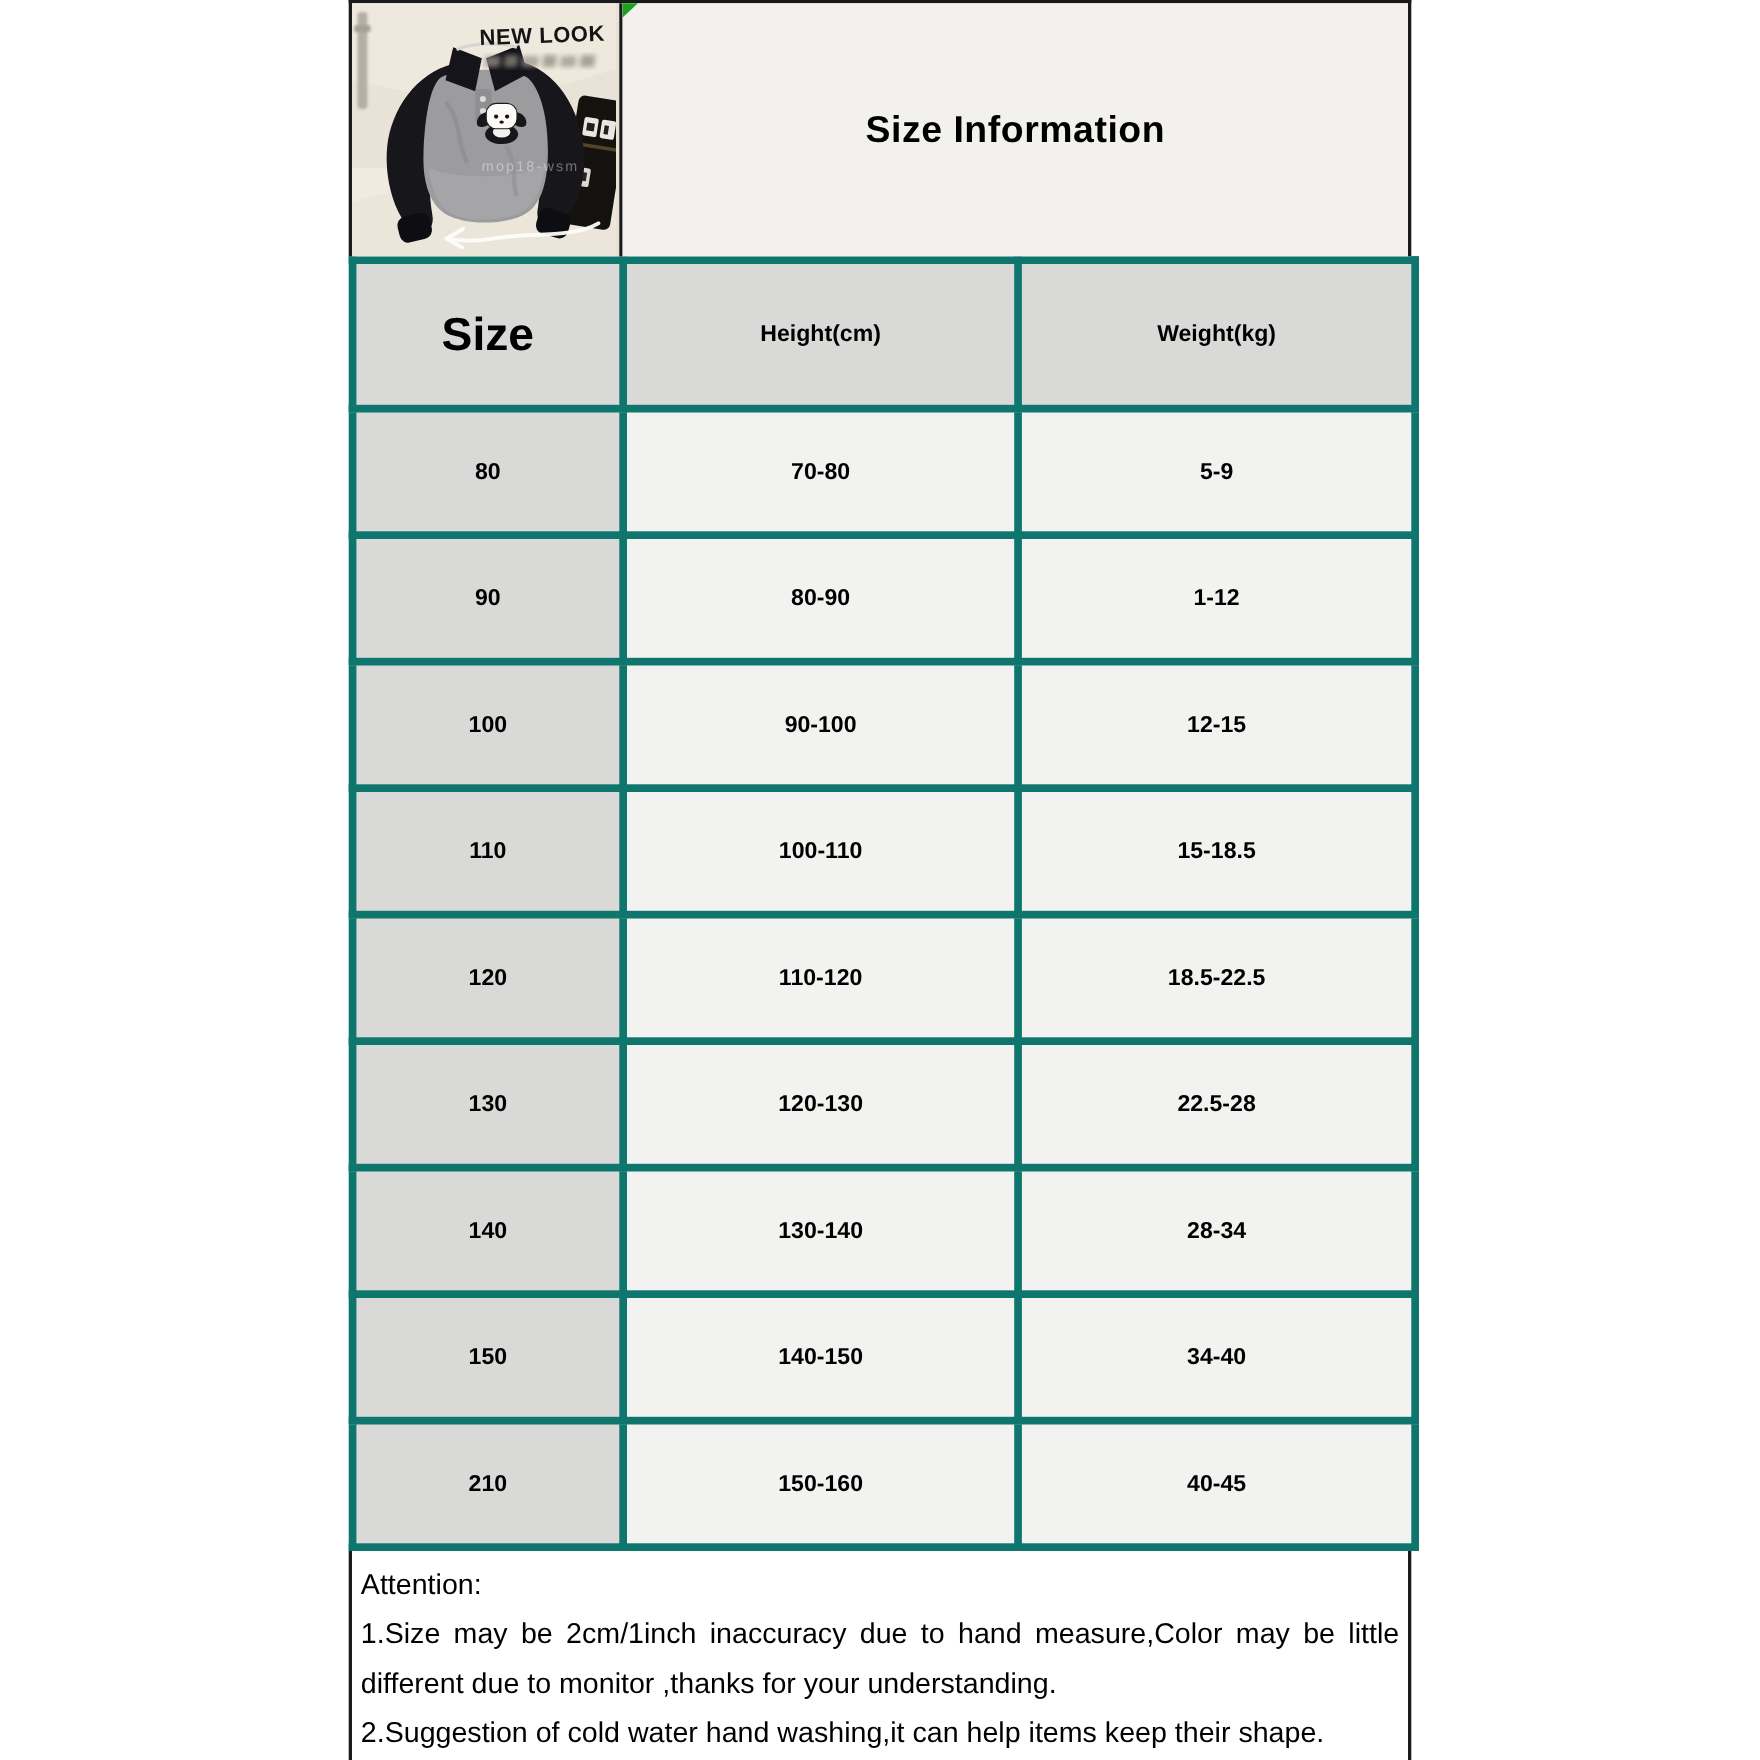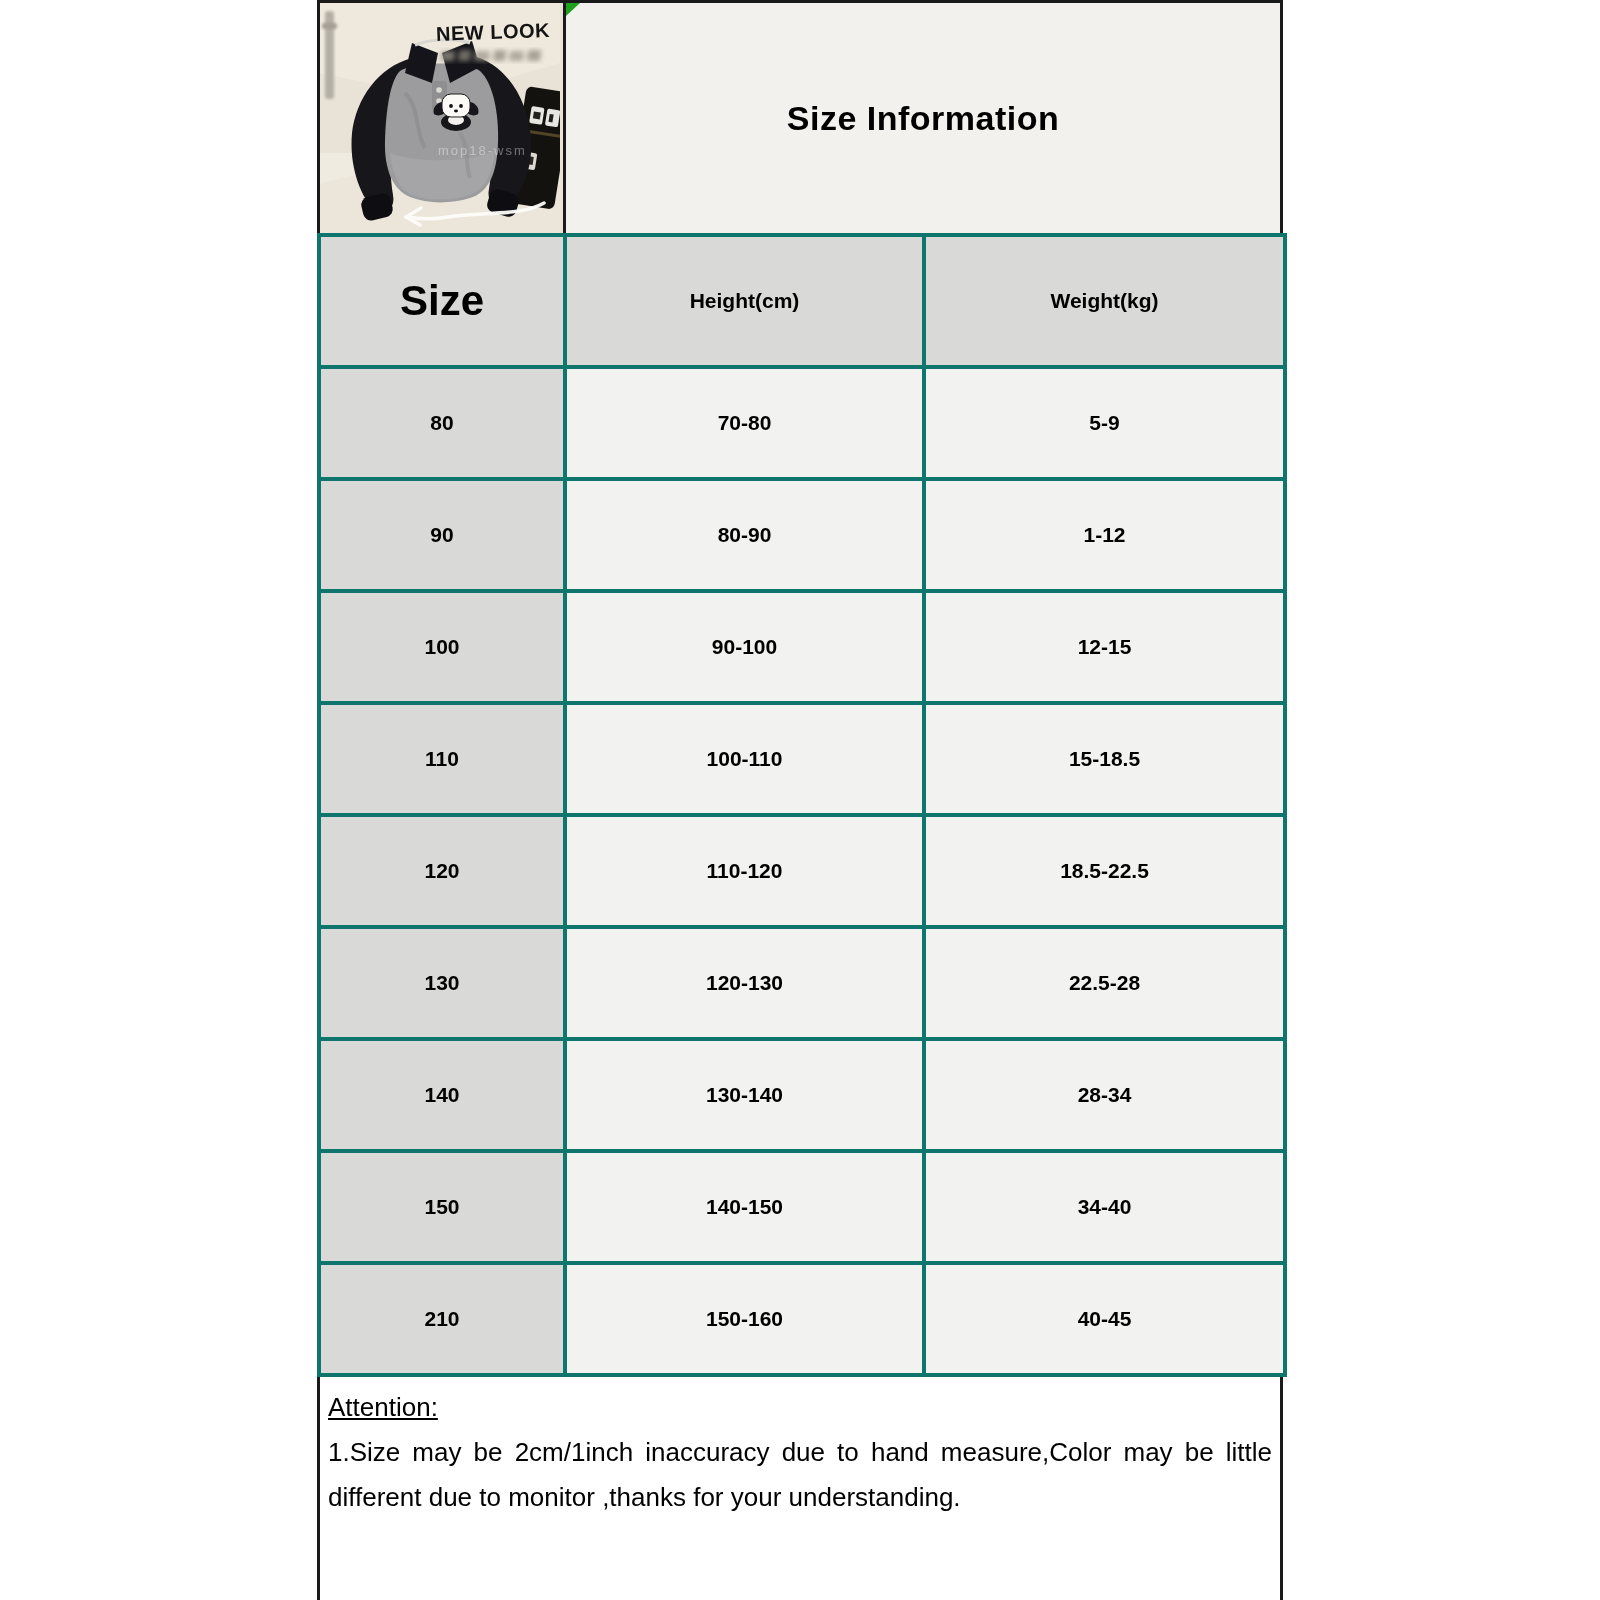--- a/index.html
+++ b/index.html
@@ -14,35 +14,35 @@
               border-right:3px solid #1a1a1a;background:#e9e3d7;}
   .photo-cell svg{display:block;}
   .title-cell{flex:1;position:relative;background:#f2f1ee;
               display:flex;align-items:center;justify-content:center;}
   .corner-marker{position:absolute;top:0;left:0;width:0;height:0;
                  border-top:13px solid #1ea21e;border-right:14px solid transparent;}
   .sheet-title{font-size:34px;font-weight:700;letter-spacing:0.5px;}
 
   
   table.size-table{width:966px;border-collapse:collapse;table-layout:fixed;}
-  .size-table th,.size-table td{border:4px solid #0f766e;text-align:center;
+  .size-table th,.size-table td{border:7px solid #0f766e;text-align:center;
                                 vertical-align:middle;padding:0;}
   .size-table thead th{height:128px;background:#d9d9d8;font-weight:700;}
   th.col-size{font-size:42px;}
   th.col-other{font-size:21px;}
   .size-table tbody td{height:108px;background:#f2f2f0;font-size:21px;font-weight:700;}
   .size-table tbody td.size-col{background:#d9d9d8;}
 
   
   .attention{width:966px;min-height:231px;box-sizing:border-box;
              border:3px solid #1a1a1a;border-top:none;border-bottom-width:6px;
              background:#ffffff;padding:8px 8px 8px 8px;
              font-size:26px;line-height:45px;}
   .attention .note{text-align:justify;}
-  .attention .heading{text-align:left;text-decoration:underline;}
+  .attention .heading{text-align:left;}
 
   
   .svg-brand{font-family:"Liberation Sans",sans-serif;font-weight:700;
              font-size:20px;letter-spacing:0.5px;fill:#141414;}
   .svg-watermark{font-family:"Liberation Sans",sans-serif;font-size:13px;
                  letter-spacing:2px;fill:#ffffff;opacity:0.38;}
 </style>
 </head>
 <body>
 
@@ -201,16 +201,17 @@
           <td class="size-col">210</td>
           <td>150-160</td>
           <td>40-45</td>
         </tr>
       </tbody>
     </table>
 
     <div class="attention">
       <div class="heading">Attention:</div>
       <div class="note">1.Size may be 2cm/1inch inaccuracy due to hand measure,Color may be little different due to monitor ,thanks for your understanding.</div>
+      <div class="note">2.Suggestion of cold water hand washing,it can help items keep their shape.</div>
     </div>
 
   </div>
 </div>
 
 </body></html>

